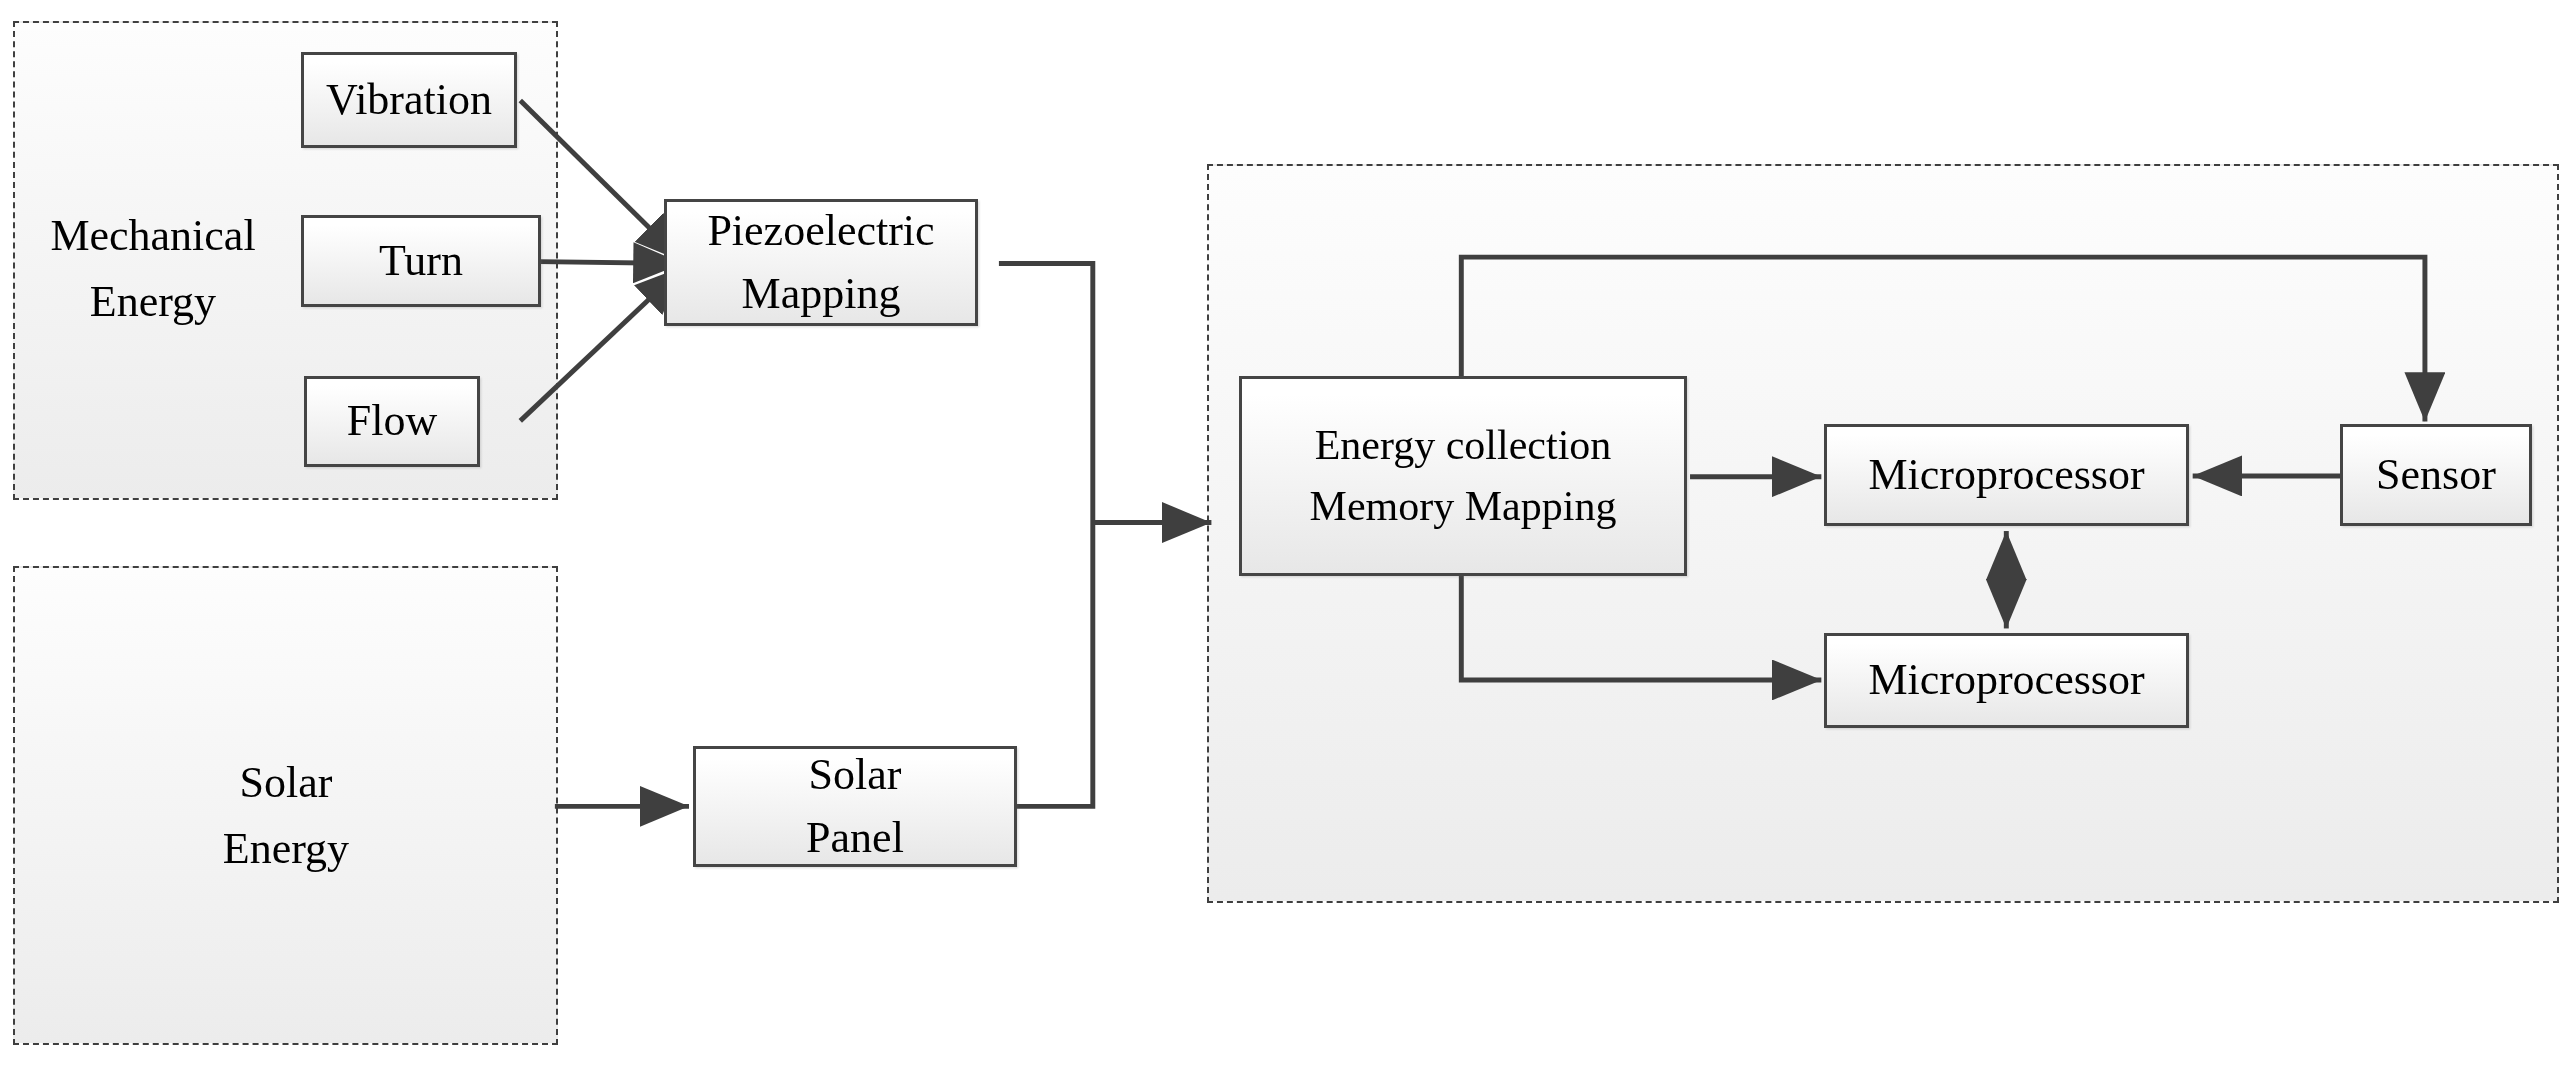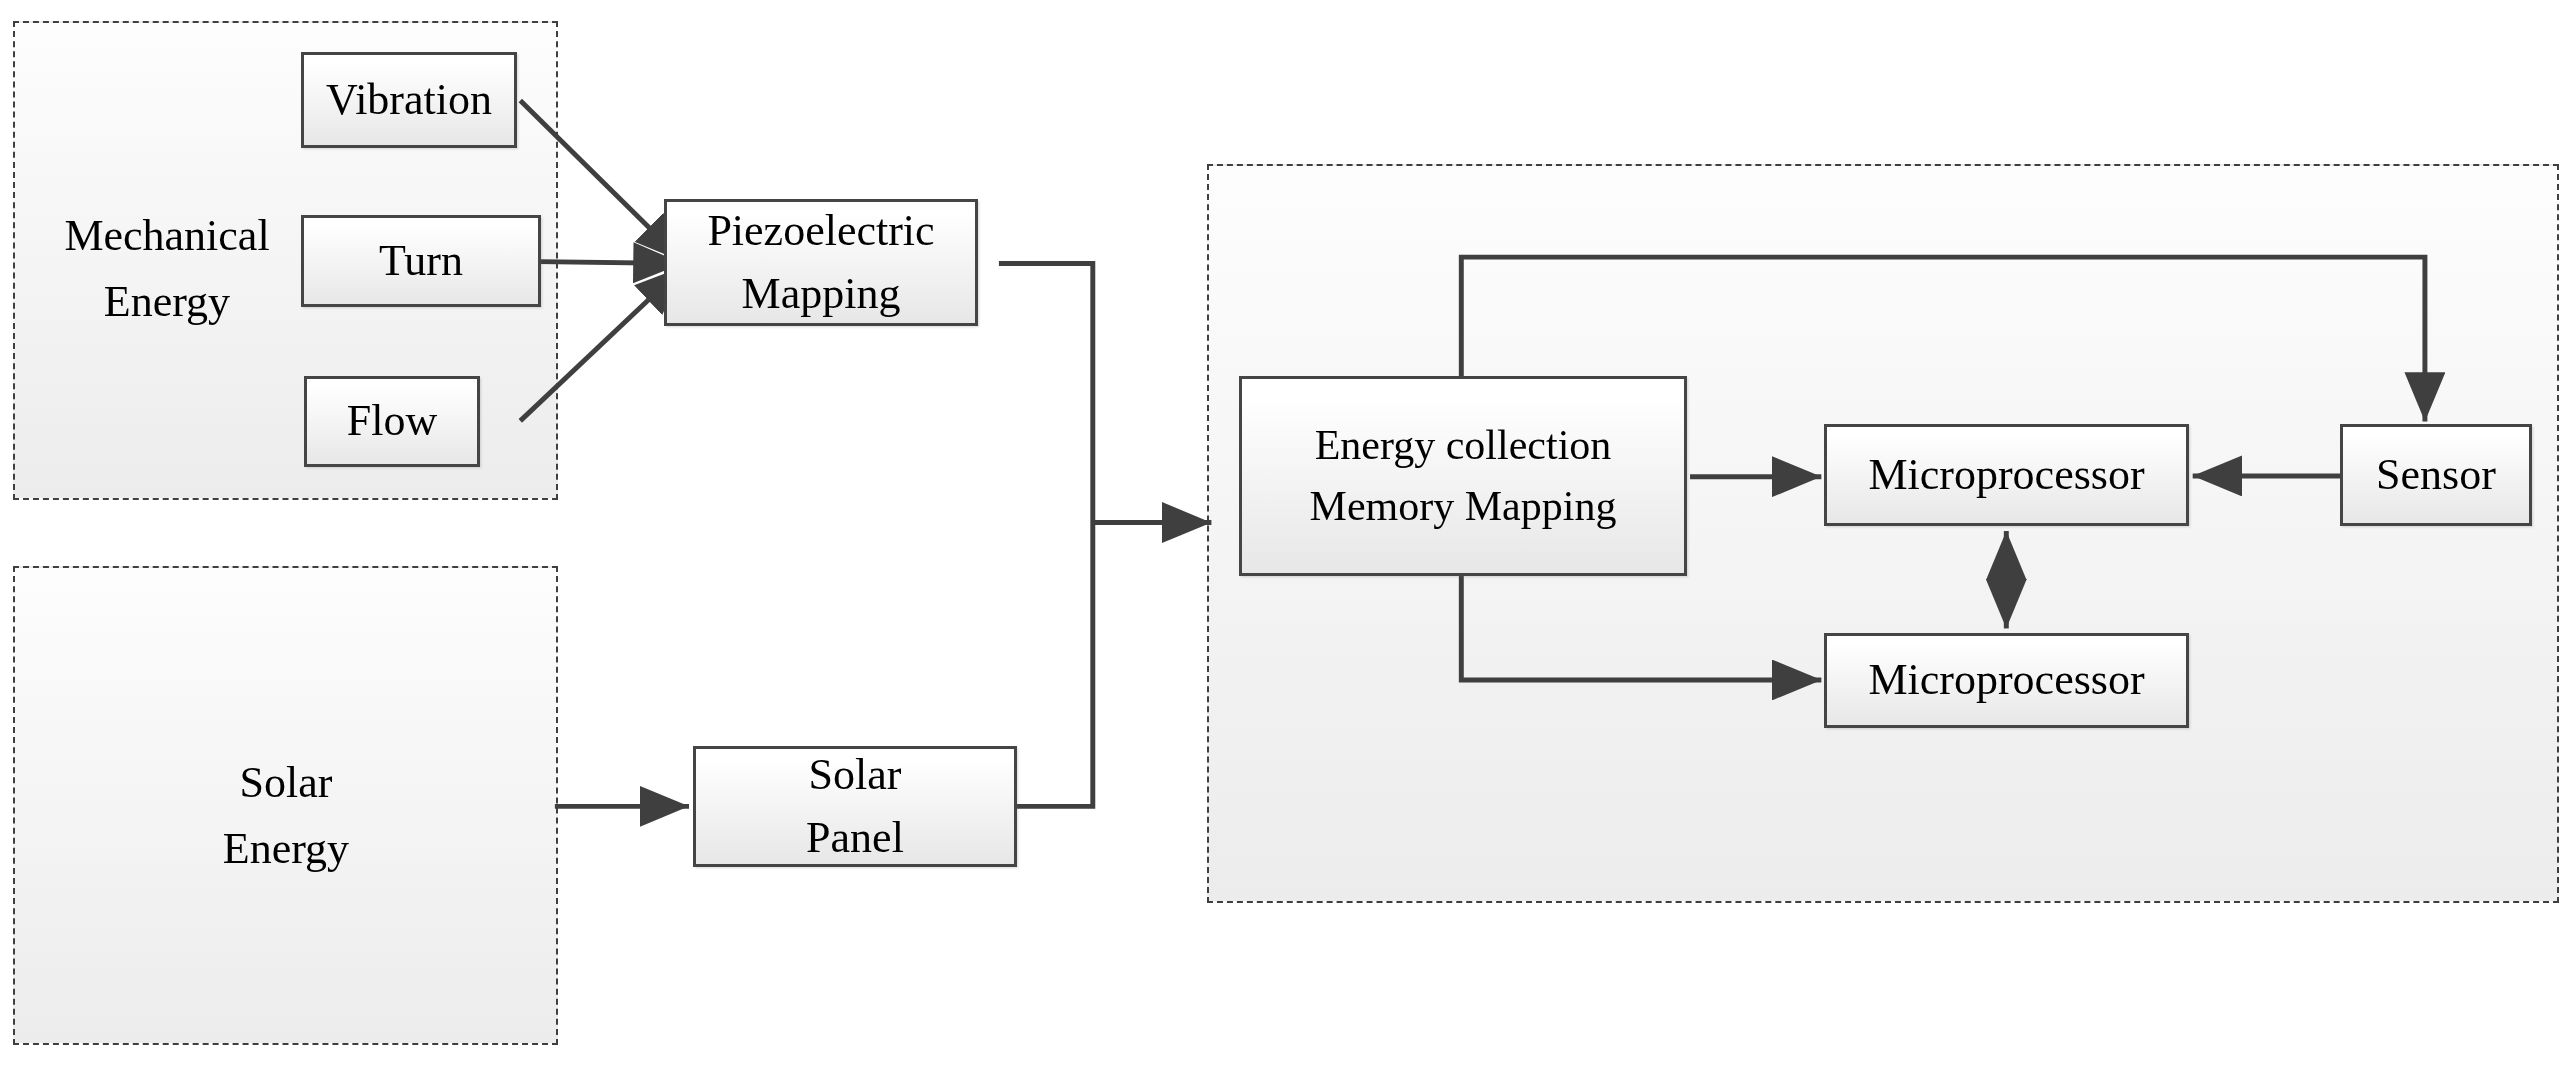--- a/index.html
+++ b/index.html
@@ -31,21 +31,21 @@
   #box-turn        {left:301px; top:215px; width:240px;height:92px;}
   #box-flow        {left:304px; top:376px; width:176px;height:91px;}
   #box-piezo       {left:664px; top:199px; width:314px;height:127px;}
   #box-solarpanel  {left:693px; top:746px;width:324px;height:121px;}
   #box-energy      {left:1239px;top:376px; width:448px;height:200px;font-size:42px;line-height:1.45;}
   #box-micro-top   {left:1824px;top:424px; width:365px;height:102px;}
   #box-sensor      {left:2340px;top:424px; width:192px;height:102px;font-family:Liberation Serif, serif;}
   #box-micro-bottom{left:1824px;top:633px; width:365px;height:95px;}
 
   .glabel{position:absolute;z-index:3;text-align:center;font-size:44px;line-height:1.5;color:var(--text);}
-  #label-mech {left:19px;  top:203px; width:296px;}
+  #label-mech {left:5px;  top:203px; width:296px;}
   #label-solar{left:138px; top:750px;width:296px;}
   #label-node {left:1684px;top:817px;width:466px;font-size:45px;}
 </style>
 </head>
 <body>
 
 <div class="diagram">
 
   <div class="panel" id="panel-mech"></div>
   <div class="panel" id="panel-solar"></div>

